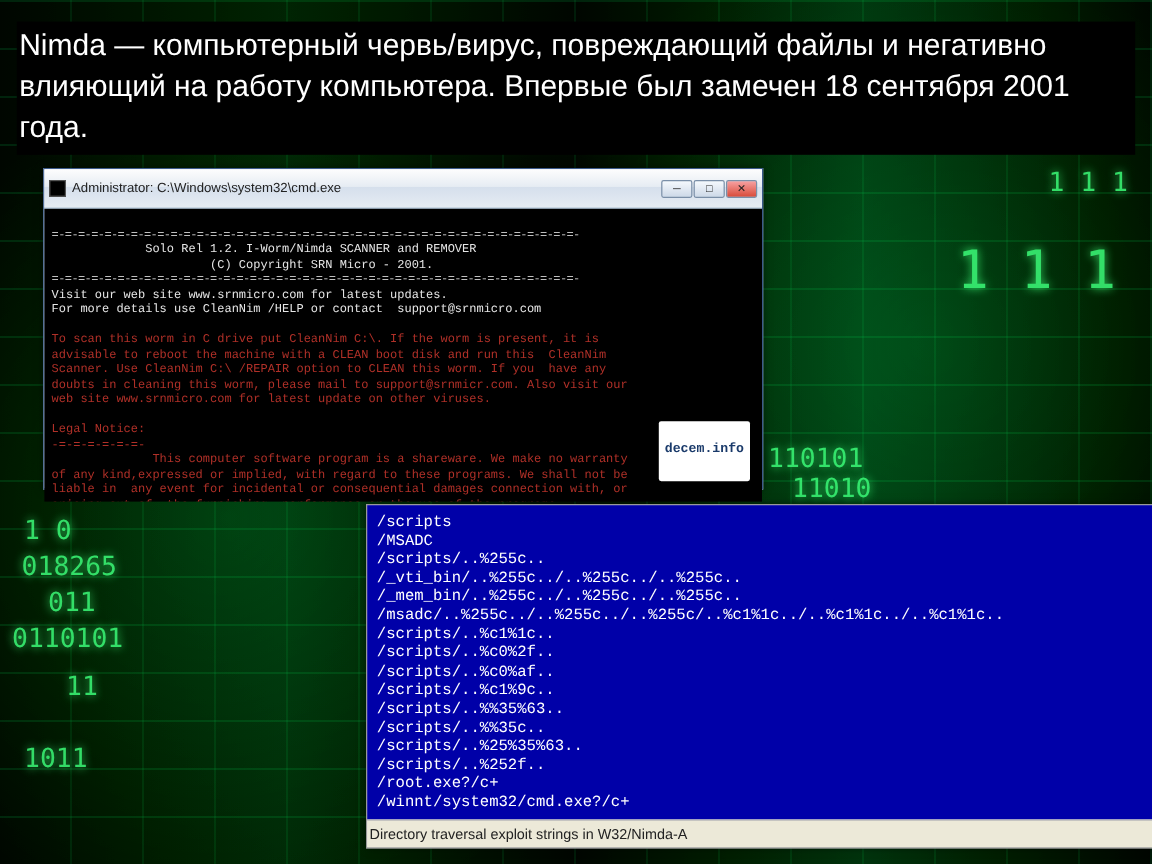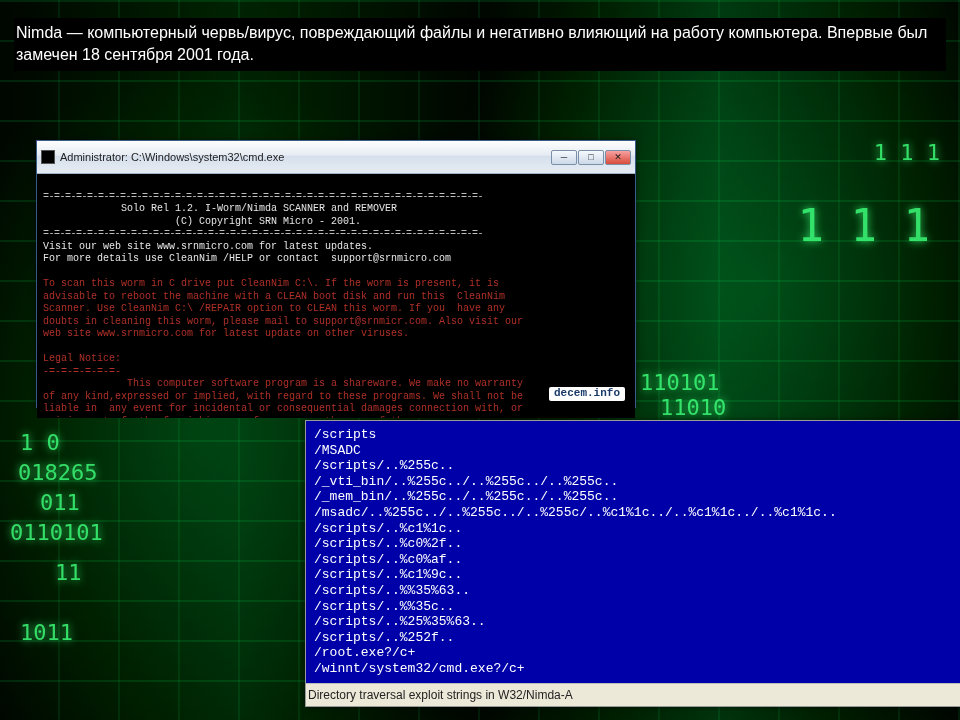--- a/index.html
+++ b/index.html
@@ -36,21 +36,21 @@
     text-shadow: 0 0 8px #3dff7a;
     white-space: nowrap;
     opacity: 0.85;
   }
   .description {
     position: absolute;
     top: 18px;
     left: 14px;
     right: 14px;
     color: #fff;
-    font-size: 16px;
+    font-size: 25px;
     line-height: 1.35;
     z-index: 10;
     background: #000;
     padding: 4px 2px 6px 2px;
   }
   .cmd-window {
     position: absolute;
     top: 140px;
     left: 36px;
     width: 600px;
@@ -106,21 +106,21 @@
   .white-line { color: #e6e6e6; }
   .red-line { color: #b03028; }
   .watermark {
     position: absolute;
     right: 10px;
     bottom: 6px;
     background: #fff;
     color: #1a3a6a;
     font-weight: bold;
     font-size: 11px;
-    padding: 0 5px;
+    padding: 18px 5px;
     border-radius: 2px;
     margin-top: 40px;
   }
   .exploit-window {
     position: absolute;
     top: 420px;
     left: 305px;
     width: 724px;
     background: #dcdcdc;
     border: 1px solid #999;

